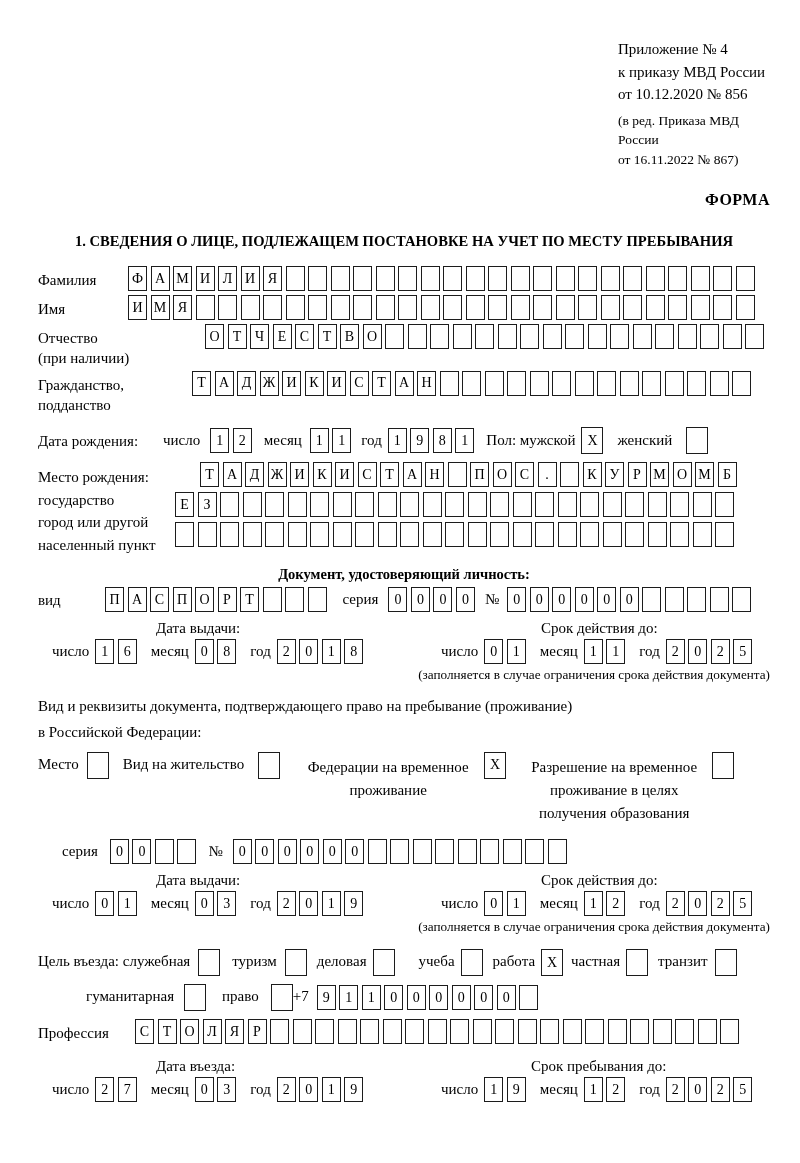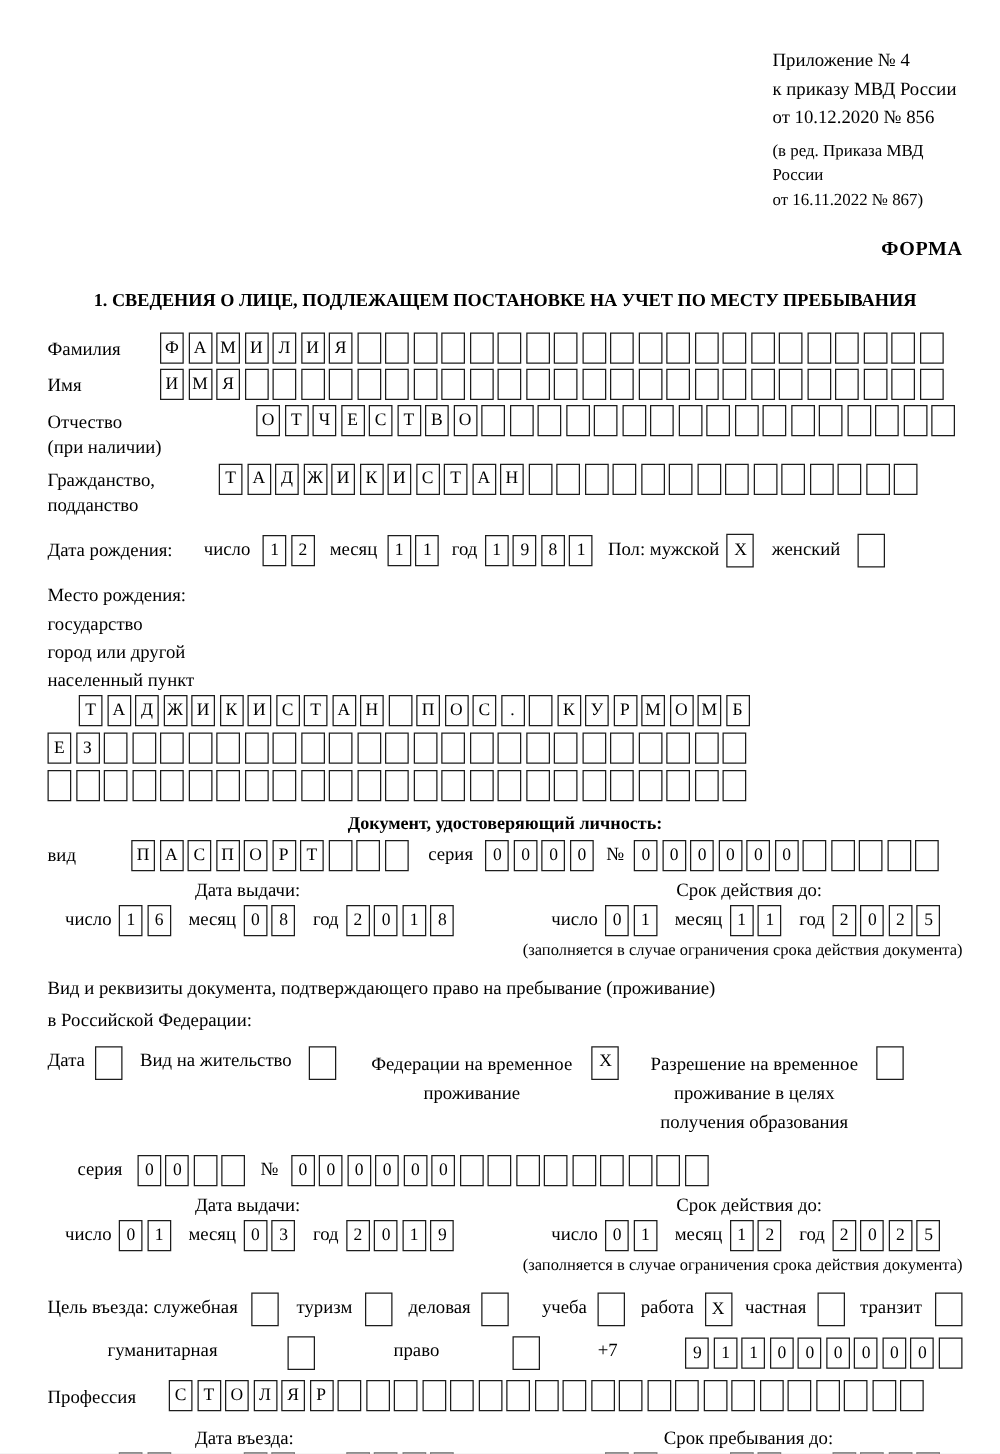--- a/index.html
+++ b/index.html
@@ -31,21 +31,21 @@
   .dg-head{font-size:15px;margin-top:8px;}
   .cols{display:flex;}
   .colL{width:375px;flex:none;}
   .colR{flex:1;}
   .note{font-size:13.2px;text-align:right;margin-top:3px;}
   .para{line-height:1.75;margin-top:10px;}
   .opt-row{display:flex;align-items:flex-start;margin-top:6px;}
   .opt{display:flex;align-items:flex-start;}
   .opt .olabel{padding-top:4px;}
   .opt-center{text-align:center;line-height:1.55;}
-  .purpose-row{display:flex;align-items:flex-start;margin-top:14px;justify-content:space-between;}
+  .purpose-row{display:flex;align-items:flex-start;margin-top:14px;}
   .purpose-row .plabel{padding-top:4px;}
   .lbl-stack div{line-height:22.5px;}
 </style>
 </head>
 <body>
 
 <div class="page">
 
   <div class="annex">
     <div>Приложение № 4</div>
@@ -156,21 +156,21 @@
         <span class="cell"></span>
         <span class="cell"></span>
         <span class="cell"></span>
         <span class="cell"></span>
         <span class="cell"></span>
         <span class="cell"></span>
         <span class="cell"></span>
       </div>
   </div>
 
-  <div class="frow" style="margin-top:2px;">
+  <div class="frow" style="margin-top:2px;gap:17px;">
     <div class="flabel" style="width:137px;">
       <div>Гражданство,</div>
       <div>подданство</div>
     </div>
     <div class="cells">
         <span class="cell">Т</span>
         <span class="cell">А</span>
         <span class="cell">Д</span>
         <span class="cell">Ж</span>
         <span class="cell">И</span>
@@ -219,21 +219,21 @@
     <span style="margin-right:6px;">Пол: мужской</span>
     <span class="cells cb">
         <span class="cell">X</span>
       </span>
     <span style="margin-left:14px;margin-right:14px;">женский</span>
     <span class="cells cb">
         <span class="cell"></span>
       </span>
   </div>
 
-  <div class="frow" style="margin-top:8px;flex-direction:column;">
+  <div class="frow" style="margin-top:8px;">
     <div class="flabel lbl-stack" style="width:137px;">
       <div>Место рождения:</div>
       <div>государство</div>
       <div>город или другой</div>
       <div>населенный пункт</div>
     </div>
     <div>
       <div class="cells" style="margin-left:25px;">
           <span class="cell">Т</span>
           <span class="cell">А</span>
@@ -401,21 +401,21 @@
     </div>
   </div>
   <div class="note">(заполняется в случае ограничения срока действия документа)</div>
 
   <div class="para">
     <div>Вид и реквизиты документа, подтверждающего право на пребывание (проживание)</div>
     <div>в Российской Федерации:</div>
   </div>
   <div class="opt-row">
     <div class="opt" style="margin-right:14px;">
-      <span class="olabel" style="margin-right:8px;">Дата</span>
+      <span class="olabel" style="margin-right:8px;">Место</span>
       <span class="cells cb">
           <span class="cell"></span>
         </span>
     </div>
     <div class="opt" style="margin-right:24px;">
       <span class="olabel" style="margin-right:14px;">Вид на жительство</span>
       <span class="cells cb">
           <span class="cell"></span>
         </span>
     </div>

